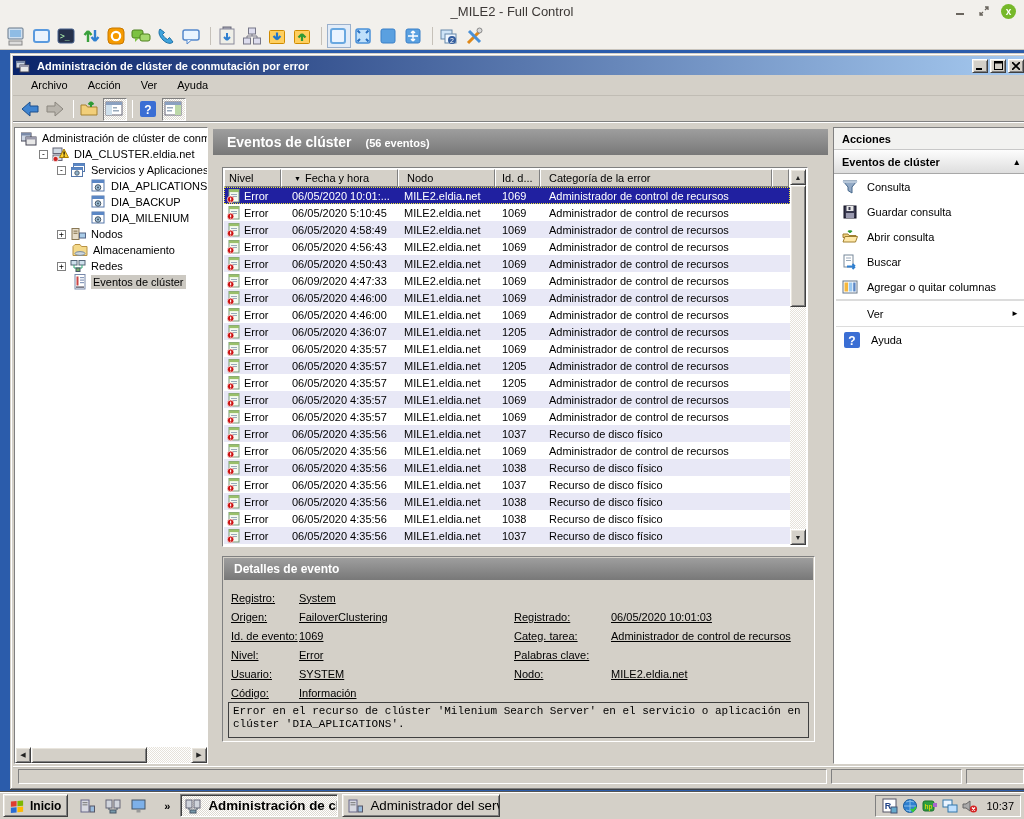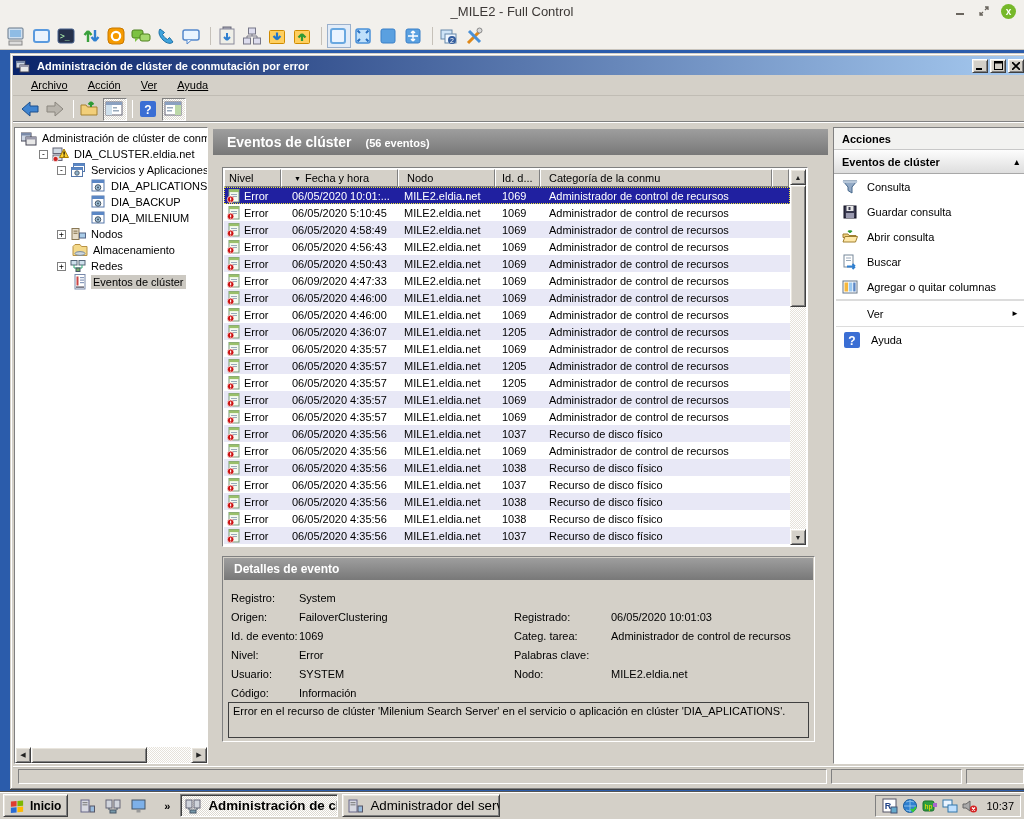--- a/index.html
+++ b/index.html
@@ -27,21 +27,21 @@
 
   
   #mmc { position:absolute; left:10px; top:53px; width:1020px; height:737px; background:#d4d0c8;
     box-shadow:inset -1px -1px 0 #404040, inset 1px 1px 0 #d4d0c8, inset -2px -2px 0 #808080, inset 2px 2px 0 #fff; padding:3px; }
   #mmc-titlebar { position:absolute; left:3px; top:3px; width:1014px; height:19px;
     background:linear-gradient(90deg,#0a246a,#a6caf0); display:flex; align-items:center; padding:0 3px; }
   #mmc-title { color:#fff; font-weight:bold; font-size:11px; margin-left:4px; flex:1; white-space:nowrap; overflow:hidden; }
   .win-btn { width:16px; height:14px; margin-left:2px; display:flex; align-items:center; justify-content:center; }
   #mmc-menubar { position:absolute; left:3px; top:22px; width:1014px; height:21px; background:#d4d0c8;
     display:flex; align-items:center; padding-left:8px; border-bottom:1px solid #c0bcb4; }
-  .menu-item { padding:3px 10px;text-decoration:underline; }
+  .menu-item { padding:3px 10px; }
   #mmc-toolbar { position:absolute; left:3px; top:43px; width:1014px; height:27px; background:#d4d0c8;
     display:flex; align-items:center; padding-left:6px; border-bottom:1px solid #fff; box-shadow:0 -1px 0 #808080 inset; }
   .mtb-btn { width:24px; height:23px; display:flex; align-items:center; justify-content:center; border:1px solid transparent; background:transparent; padding:0; margin-right:1px; }
   .mtb-btn.pressed { border:1px solid; border-color:#808080 #fff #fff #808080; background-image:repeating-conic-gradient(#ffffff 0% 25%, #dcd8d0 0% 50%); background-size:2px 2px; }
   .msep { width:1px; height:18px; background:#808080; border-right:1px solid #fff; margin:0 4px; }
 
   
   #tree-panel { position:absolute; left:4px; top:74px; width:194px; height:637px; background:#fff; }
   #tree-scroll { position:absolute; left:0; bottom:0; width:192px; height:16px; background:#fff; }
   #tree-items { position:absolute; left:0; top:2px; width:192px; bottom:16px; overflow:hidden; }
@@ -77,26 +77,26 @@
     font-size:7px; color:#222; border:1px solid; border-color:#fff #404040 #404040 #fff; background:#d4d0c8;
     box-shadow:inset 1px 1px 0 #e9e5dd, inset -1px -1px 0 #808080; }
   .sb-thumb { position:absolute; border:1px solid; border-color:#fff #404040 #404040 #fff; background:#d4d0c8;
     box-shadow:inset 1px 1px 0 #e9e5dd, inset -1px -1px 0 #808080; }
   .sb-track { position:absolute; background-image:repeating-conic-gradient(#ffffff 0% 25%, #e6e2da 0% 50%); background-size:2px 2px; }
 
   #details { position:absolute; left:11px; top:431px; width:593px; height:186px; background:#d4d0c8;
     border:1px solid; border-color:#808080 #fff #fff #808080; }
   #details-band { position:absolute; left:1px; top:1px; right:1px; height:22px; padding:4px 0 0 10px; font-weight:bold; font-size:12px; }
   .dfields { position:absolute; top:31px; }
-  .drow { height:19px; display:flex; align-items:center; }
+  .drow { height:19px; display:flex; align-items:center;text-decoration:underline; }
   .dlabel { flex:none; }
   #dleft { left:8px; width:280px; } #dleft .dlabel { width:68px; }
   #dright { left:291px; width:300px; } #dright .dlabel { width:97px; }
   #dmessage { position:absolute; left:5px; top:145px; width:581px; height:36px; border:1px solid #404040;
-    background:#d4d0c8; padding:2px 4px; line-height:13px; }
+    background:#d4d0c8; padding:2px 4px; line-height:13px;font-family:Liberation Mono, monospace; }
 
   
   #actions { position:absolute; left:823px; top:74px; width:195px; height:637px; background:#fff;
     border:1px solid; border-color:#808080 #fff #fff #808080; }
   #actions-title { height:22px; display:flex; align-items:center; padding-left:8px; font-weight:bold; background:#f2f2f0; border-bottom:1px solid #c8c8c8; }
   #actions-group { height:24px; display:flex; align-items:center; padding:0 8px; font-weight:bold;
     background:linear-gradient(180deg,#fdfdfd,#dedede); border-bottom:1px solid #a8a8a8; }
   #actions-group .grow { flex:1; }
   .act-item { height:25px; display:flex; align-items:center; padding-left:8px; }
   .act-item .lbl { margin-left:6px; }
@@ -539,21 +539,21 @@
             <span class="sort-glyph">▼</span>
             <span>Fecha y hora</span>
           </div>
           <div class="th" style="width: 97px; padding-left: 8px;">
             <span>Nodo</span>
           </div>
           <div class="th" style="width: 45px; padding-left: 6px;">
             <span>Id. d...</span>
           </div>
           <div class="th" style="width: 232px; padding-left: 8px;">
-            <span>Categoría de la conmu</span>
+            <span>Categoría de la error</span>
           </div>
           <div class="th" style="width: 17px; padding-left: 0px;">
             <span></span>
           </div>
         </div>
       <div id="tbody">
           <div class="erow selected">
             <div class="ecell" style="width: 57px; display: flex; align-items: center; padding-left: 2px;">
               <span class="icn">
                 <svg width="15" height="14">

